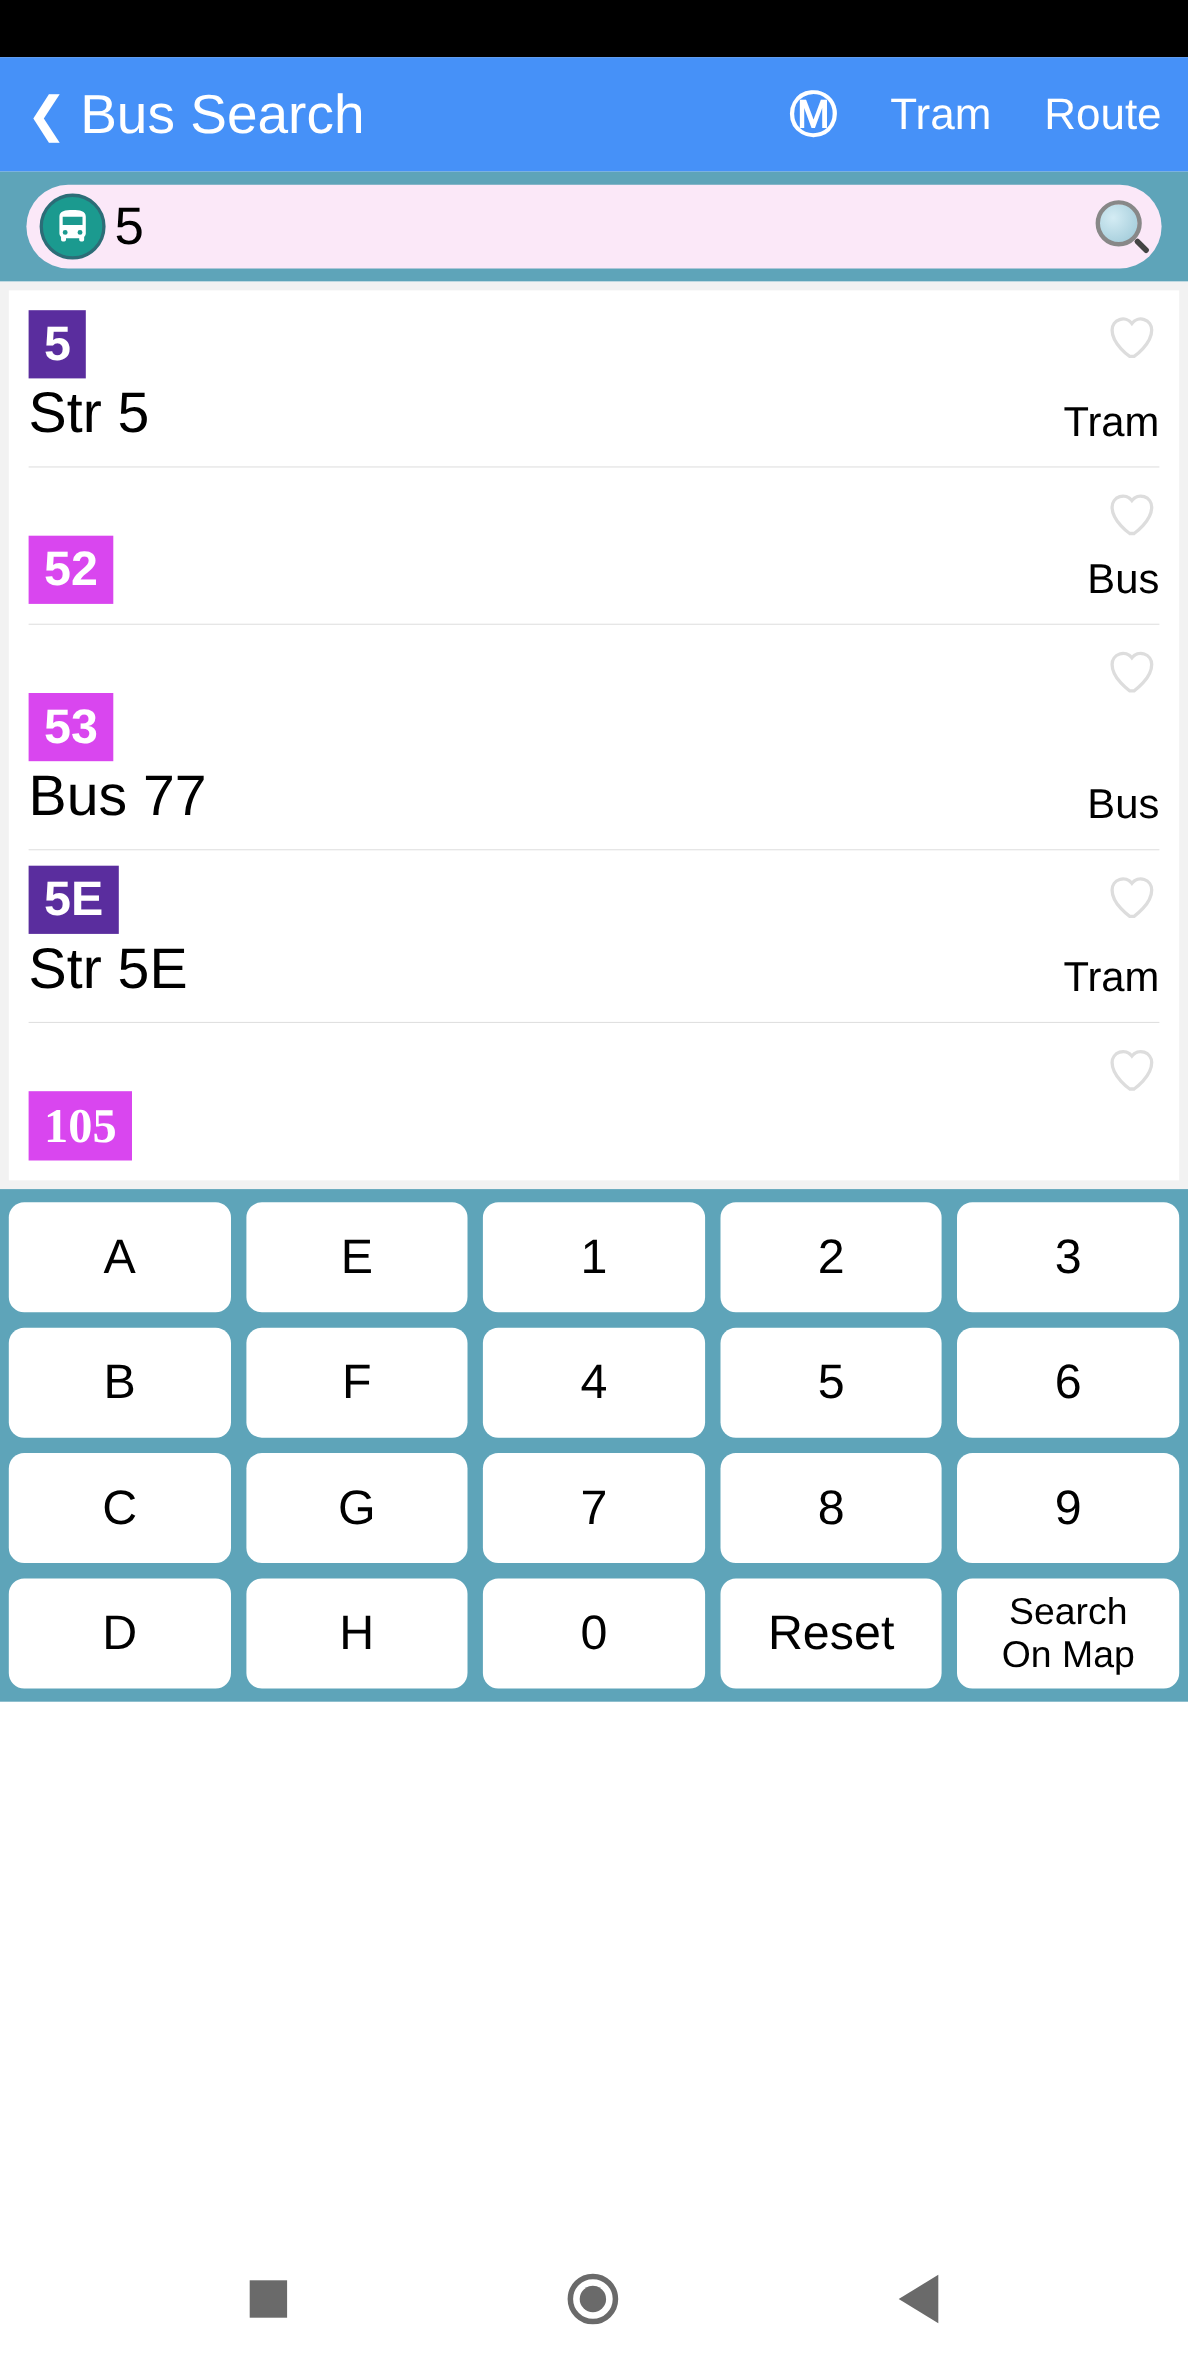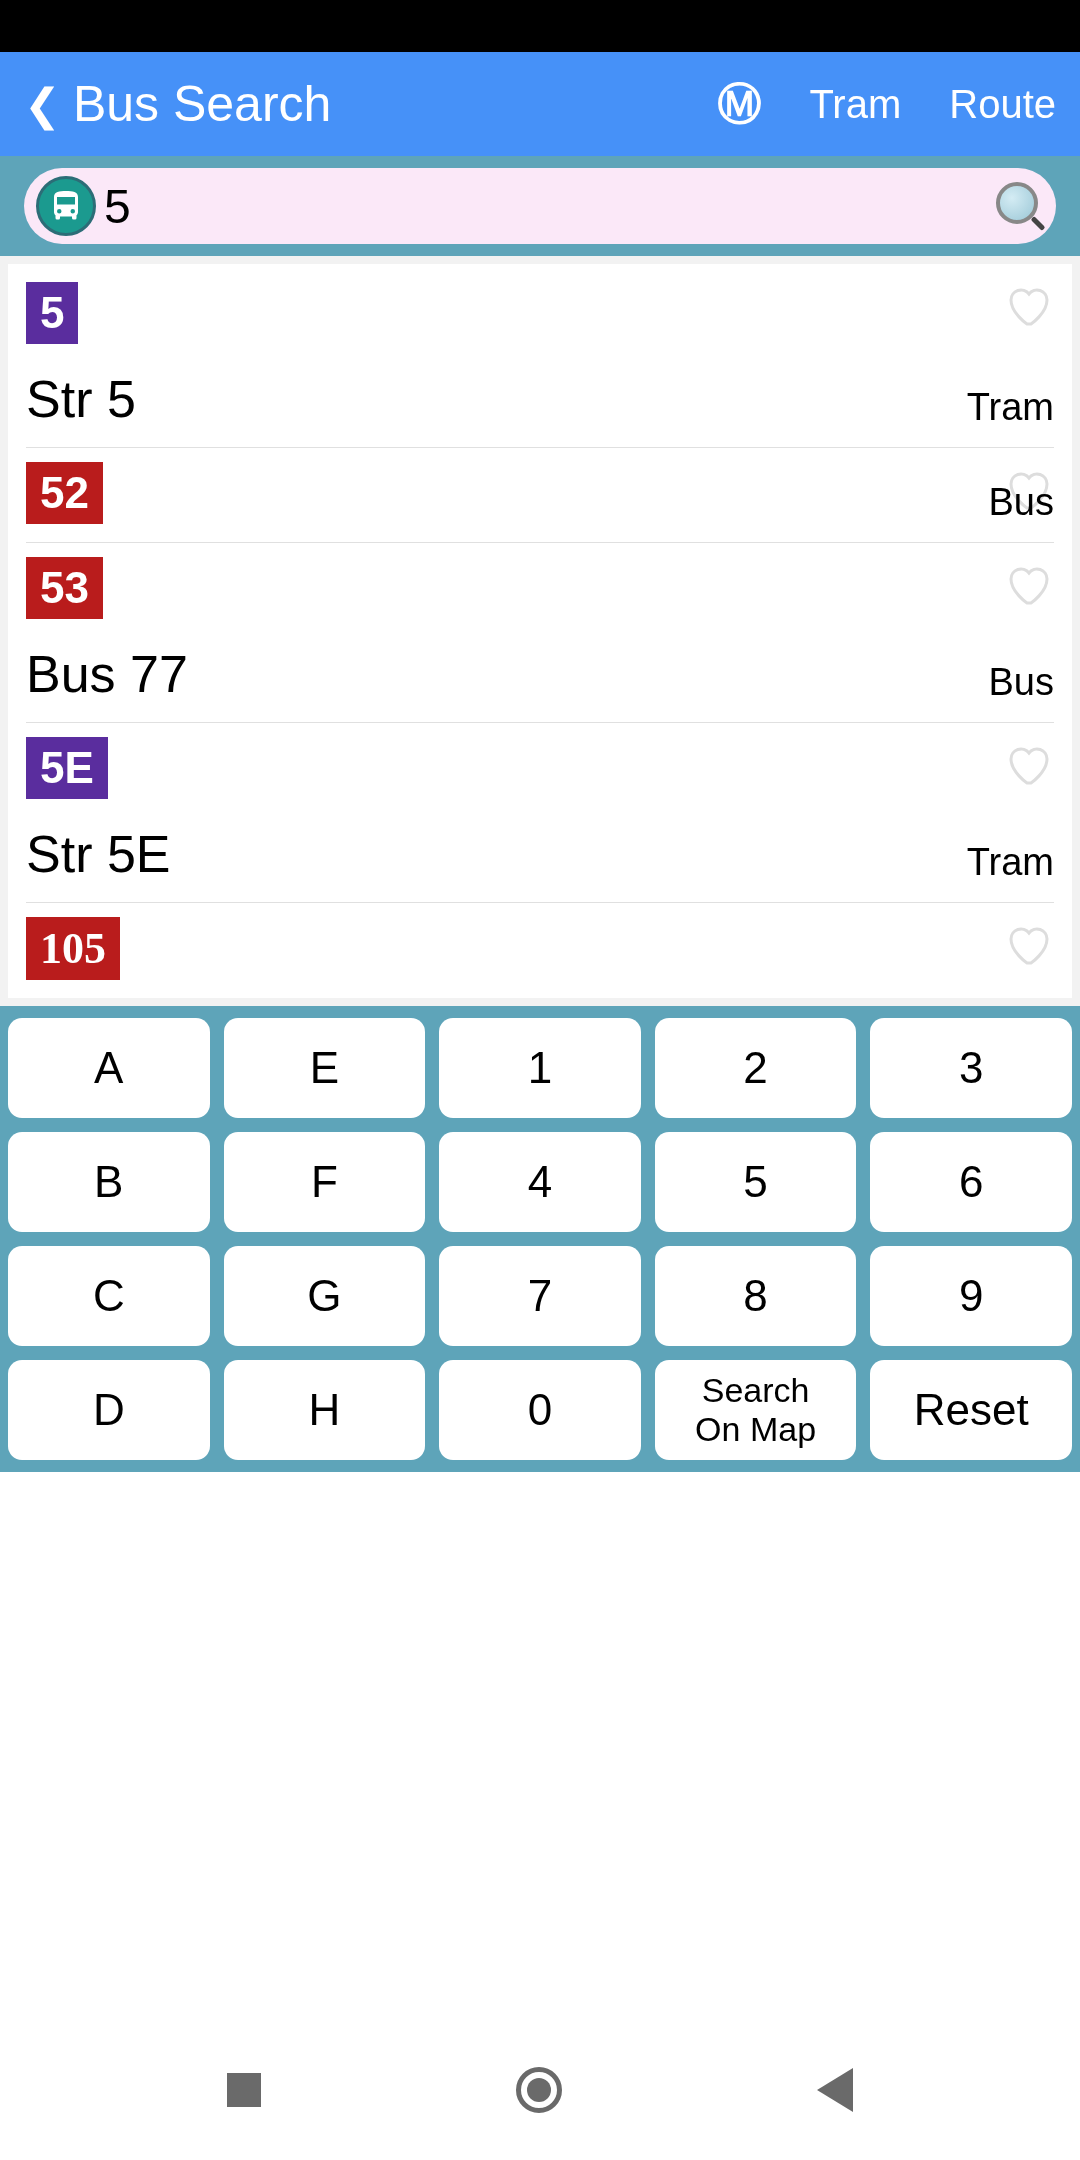--- a/index.html
+++ b/index.html
@@ -118,24 +118,24 @@
 .badge {
   display: inline-block;
   color: #fff;
   font-size: 44px;
   font-weight: bold;
   padding: 6px 14px;
   min-width: 50px;
   text-align: center;
 }
 .badge-purple { background: #5a2d9e; }
-.badge-green { background: #b91c1c; }
+.badge-green { background: #d946ef; margin-top: 48px; }
 .route-name {
   font-size: 52px;
-  margin-top: 25px;
+  margin-top: 2px;
 }
 .route-type {
   position: absolute;
   bottom: 18px;
   right: 0;
   font-size: 38px;
 }
 .heart {
   position: absolute;
   top: 18px;
@@ -301,23 +301,23 @@
     <div class="key">C</div>
     <div class="key">G</div>
     <div class="key">7</div>
     <div class="key">8</div>
     <div class="key">9</div>
   </div>
   <div class="key-row">
     <div class="key">D</div>
     <div class="key">H</div>
     <div class="key">0</div>
+    <div class="key">Reset</div>
     <div class="key key-small" style="white-space:pre-line;">Search
 On Map</div>
-    <div class="key">Reset</div>
   </div>
 </div>
 
 <div class="nav-bar">
   <div class="nav-square"></div>
   <div class="nav-circle"></div>
   <div class="nav-triangle"></div>
 </div>
 
 </body></html>

